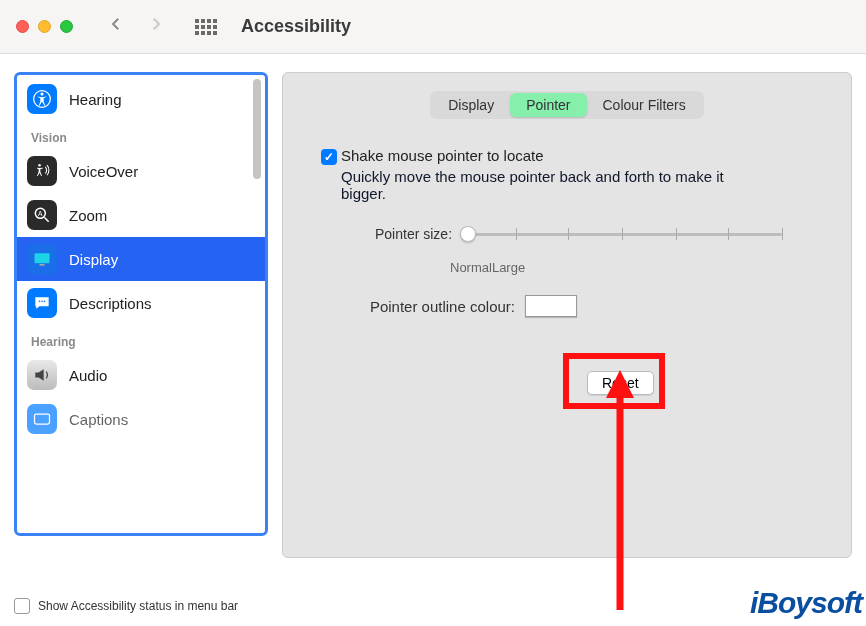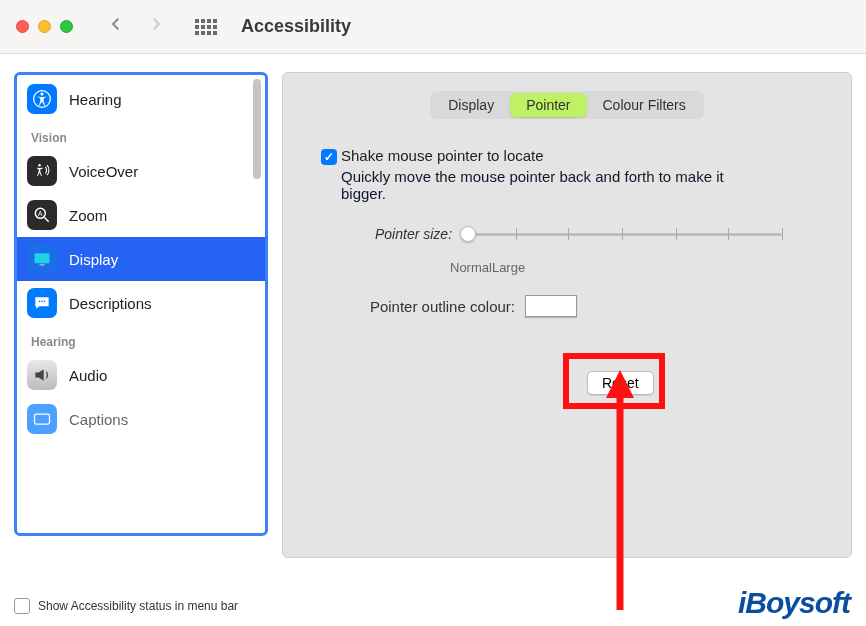--- a/index.html
+++ b/index.html
@@ -31,29 +31,29 @@
   .icon-box { width:30px; height:30px; border-radius:7px; display:flex; align-items:center; justify-content:center; flex:none; }
   .icon-box svg { width:20px; height:20px; }
   .scrollbar { position:absolute; right:2px; top:4px; bottom:4px; width:10px; }
   .scroll-thumb { position:absolute; top:0; width:8px; height:100px; background:#c5c5c5; border-radius:4px;}
 
   
   .panel { flex:1; background:#e4e4e4; border:1px solid #ccc; border-radius:6px; padding: 18px 22px; position:relative; }
   .tabs { display:flex; justify-content:center; margin-bottom: 28px;}
   .tabseg { display:flex; background:#d9d9d9; border-radius:7px; padding:2px; }
   .tab { padding: 4px 16px; font-size:14px; color:#333; border-radius:6px; }
-  .tab.active { background:#bef264; box-shadow:0 1px 2px rgba(0,0,0,0.15);}
+  .tab.active { background:#86efac; box-shadow:0 1px 2px rgba(0,0,0,0.15);}
   
   .row { display:flex; align-items:flex-start; gap:4px; margin-bottom: 8px;}
   .chk { width:16px; height:16px; background:#007aff; border-radius:4px; display:flex; align-items:center; justify-content:center; flex:none; margin-top:2px; margin-left:16px;}
   .chk::after { content:"✓"; color:#fff; font-size:12px; font-weight:bold; line-height:1;}
   .chk-label { font-size:15px; color:#222; }
   .chk-desc { font-size:15px; color:#0f172a; margin-top:4px; max-width: 420px;}
 
-  .sliderrow { display:flex; align-items:center; gap:10px; margin: 22px 0 16px 70px; font-style: italic; }
+  .sliderrow { display:flex; align-items:center; gap:10px; margin: 22px 0 16px 70px; }
   .slider-label { font-size:14px; color:#333; }
   .slider { position:relative; flex:1; height:20px; max-width:320px;}
   .slider-track { position:absolute; left:0; right:0; top:9px; height:3px; background:#bdbdbd; border-radius:2px;}
   .slider-tick { position:absolute; top:4px; width:1px; height:12px; background:#aaa;}
   .slider-thumb { position:absolute; left:-2px; top:2px; width:16px; height:16px; background:#fff; border:1px solid #bbb; border-radius:50%; box-shadow:0 1px 2px rgba(0,0,0,0.2);}
   .slider-ends { display:flex; justify-content:flex-start; margin:8px 0 20px 145px; max-width:340px; font-size:13px; color:#666;}
 
   .colorrow { display:flex; align-items:center; gap:10px; margin: 6px 0; }
   .colorrow .clabel { width: 210px; text-align:right; font-size:15px; color:#333; }
   .swatch { width: 52px; height:22px; border:1px solid #999; box-shadow:0 1px 1px rgba(0,0,0,0.2);}
@@ -65,21 +65,21 @@
   .redbox { position:absolute; border:6px solid #f11; left:280px; top:280px; width:102px; height:56px; pointer-events:none;}
 
   
   .footer { position:absolute; left:14px; bottom:12px; display:flex; align-items:center; gap:8px; font-size:12px; color:#333;}
   .footer .box { width:16px; height:16px; border:1px solid #999; border-radius:3px; background:#fff;}
 
   
   .arrow { position:absolute; left:540px; top:370px; width:100px; height:250px; pointer-events:none;}
 
   
-  .watermark { position:absolute; right:16px; bottom:6px; font-size:30px; font-weight:800; font-style:italic; color:#0a4ea0; letter-spacing:-1px;text-align:right;}
+  .watermark { position:absolute; right:4px; bottom:6px; font-size:30px; font-weight:800; font-style:italic; color:#0a4ea0; letter-spacing:-1px;text-align:right;}
   .watermark .i { color:#0a4ea0; }
 </style>
 </head>
 <body>
 
 <div class="toolbar">
   <div class="traffic">
     <div class="dot red"></div>
     <div class="dot yellow"></div>
     <div class="dot green"></div>

